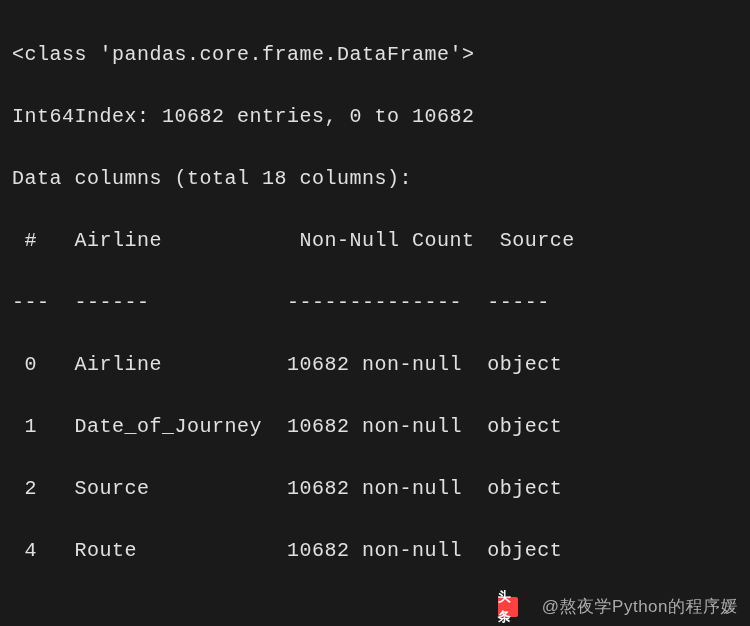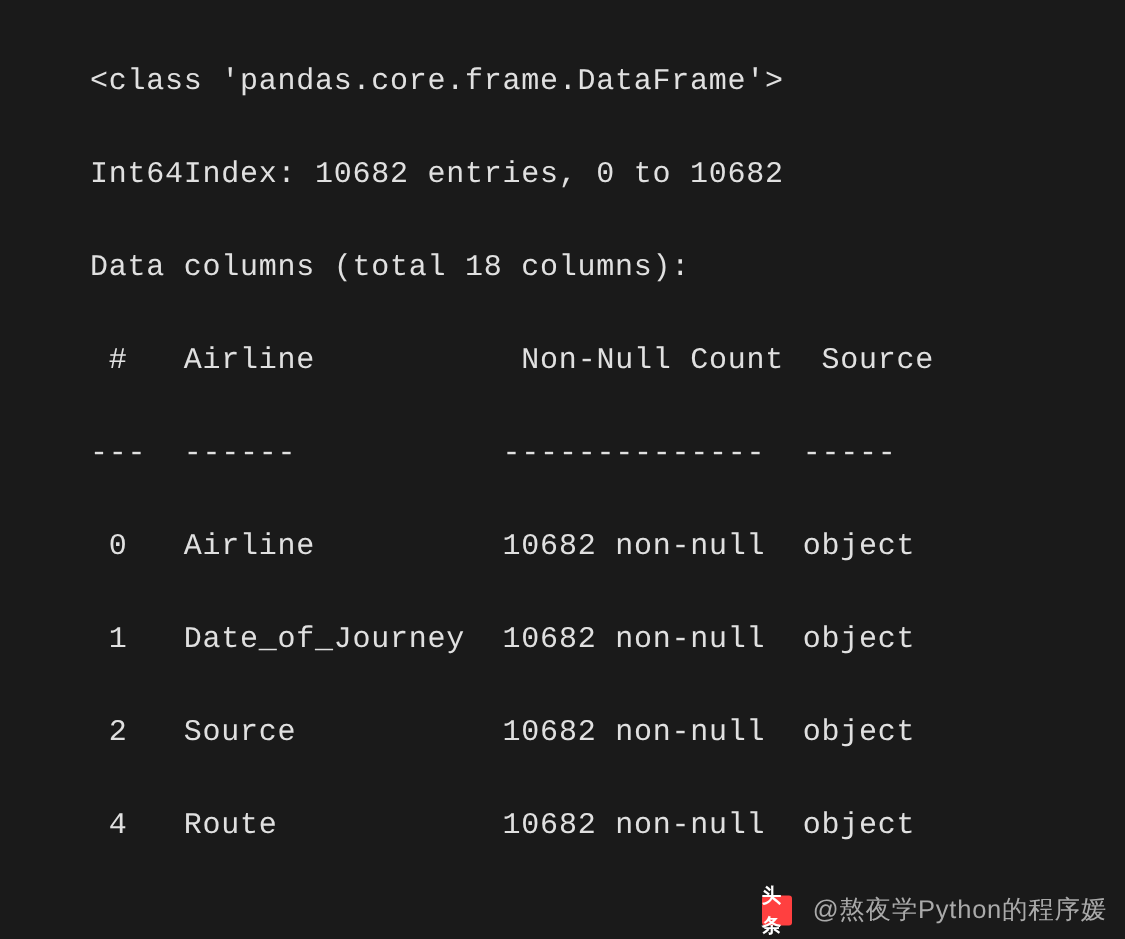--- a/index.html
+++ b/index.html
@@ -18,32 +18,31 @@
       height: 626px;
       overflow: hidden;
       position: relative;
       letter-spacing: 0.5px;
     }
     .terminal-output {
       white-space: pre;
     }
     .line {
       display: block;
-      margin-left: 48px;
     }
     .watermark {
       position: absolute;
       bottom: 6px;
       right: 12px;
       font-size: 17px;
       color: #aaa;
       font-family: sans-serif;
       display: flex;
       align-items: center;
-      gap: 14px;
+      gap: 24px;
     }
     .watermark-logo {
       display: inline-flex;
       align-items: center;
       justify-content: center;
       width: 20px;
       height: 20px;
       background: #ff4040;
       color: #fff;
       font-size: 13px;

